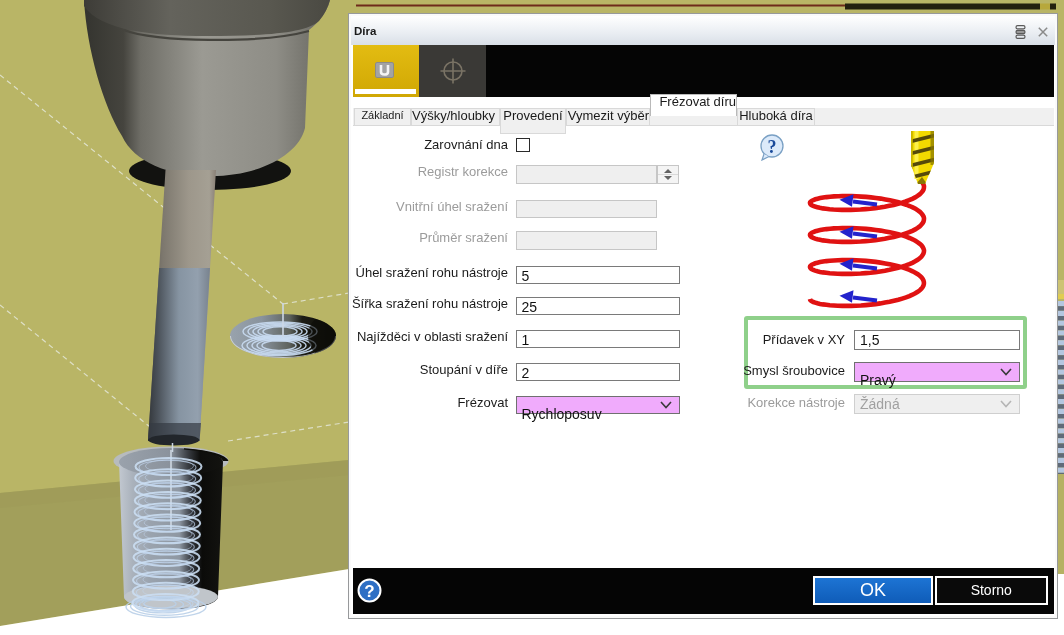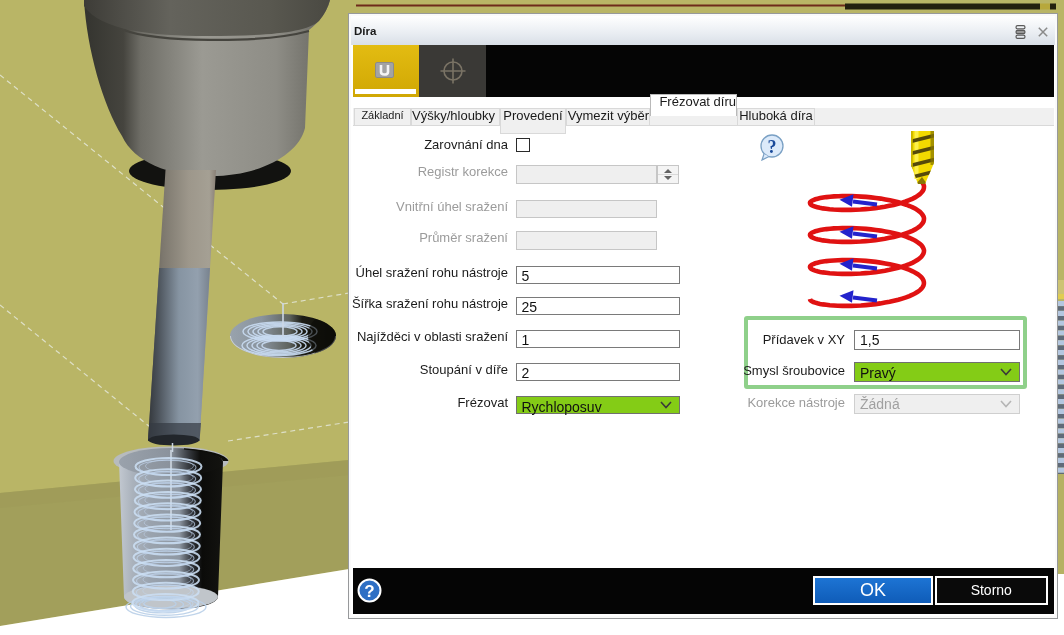--- a/index.html
+++ b/index.html
@@ -1,21 +1,21 @@
 <!DOCTYPE html>
 <html><head><meta charset="utf-8">
 <style>
  html,body{margin:0;padding:0;background:#fff;font-family:'Liberation Sans',sans-serif}
  div{font-family:'Liberation Sans',sans-serif}
  *{box-sizing:border-box}
  .lbl{position:absolute;font-size:13px;line-height:14px;height:14px;color:#1b1b1b;white-space:nowrap;text-align:right}
  .dis{color:#9b9b9b}
  .fld{position:absolute;background:#fff;border:1px solid #7a7a7a;font-size:14px;color:#111;padding:1px 0 0 5px;line-height:16px}
  .dfld{position:absolute;background:#efefef;border:1px solid #c6c6c6}
- .combo{position:absolute;background:#84cc16;border:1px solid #707070;font-size:14px;color:#111;padding:2px 0 0 5px;line-height:16px}
+ .combo{position:absolute;background:#f0abfc;border:1px solid #707070;font-size:14px;color:#111;padding:9px 0 0 5px;line-height:16px}
  .dcombo{position:absolute;background:#efefef;border:1px solid #cfcfcf;font-size:14px;color:#a0a0a0;padding:1px 12px 0 5px;line-height:16px}
 </style></head>
 <body>
 <div style="position:relative;width:1064px;height:635px;overflow:hidden">
 
 <svg width="1064" height="635" viewBox="0 0 1064 635" style="position:absolute;left:0;top:0">
 <defs>
  <linearGradient id="holderG" x1="0" y1="0" x2="1" y2="0">
    <stop offset="0" stop-color="#34342f"></stop>
           <stop offset="0.16" stop-color="#45443e"></stop>

